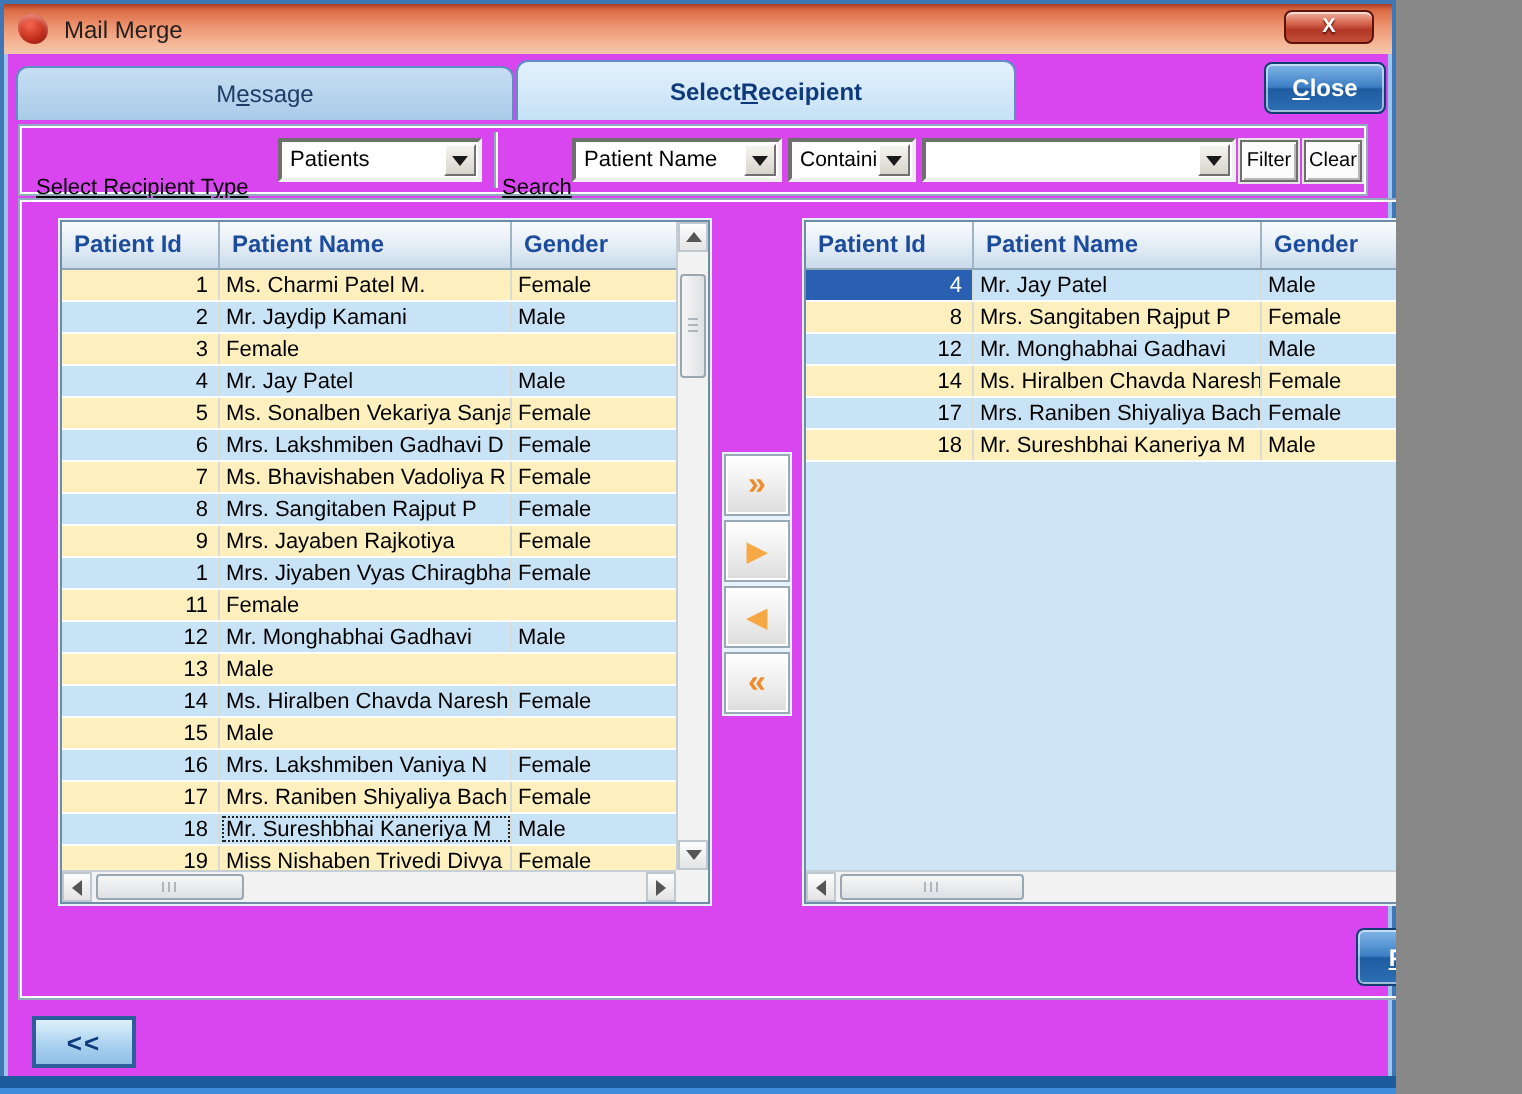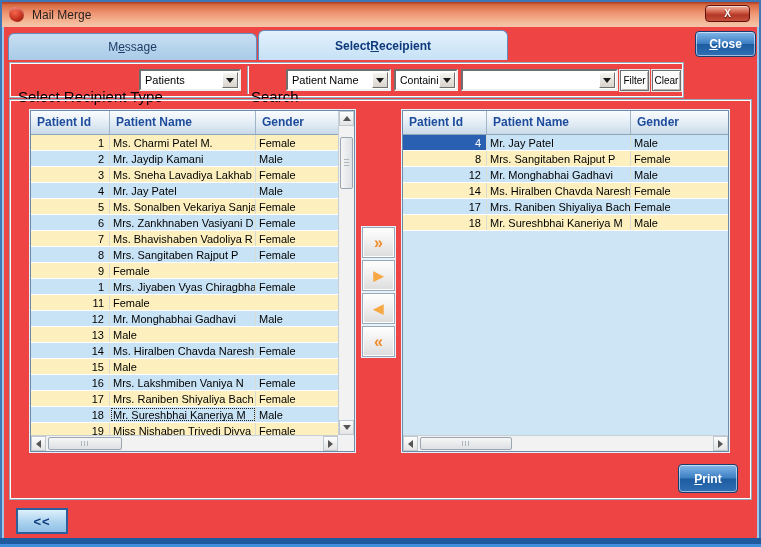--- a/index.html
+++ b/index.html
@@ -1,19 +1,19 @@
 <!DOCTYPE html>
 <html><head>
 <meta charset="utf-8">
 <style>
   html,body{margin:0;padding:0;background:#888;}
   *{box-sizing:border-box;}
   .window{
-    position:relative;width:761px;height:547px;overflow:hidden;
-    background:#ef4444;
+    position:relative;width:698px;height:547px;overflow:hidden;
+    background:#d946ef;
     font-family:"Liberation Sans",sans-serif;
     box-shadow:inset 0 0 0 2px #3E76B6, inset 0 0 0 4px #9CC5EA;
   }
   
   .titlebar{position:absolute;left:2px;top:2px;right:2px;height:25px;
     background:linear-gradient(180deg,#A83A22 0%,#D96B44 12%,#EE9572 45%,#F5BC9C 85%,#F3C4AB 100%);
     display:flex;align-items:center;padding-left:7px;}
   .app-icon{width:15px;height:15px;border-radius:45% 60% 50% 62%;
     background:radial-gradient(circle at 40% 35%, #F06048 8%, #C4301E 55%, #7E160C 100%);
     box-shadow:inset 0 2px 2px rgba(255,255,255,.35);}
@@ -31,21 +31,21 @@
   .tab-active{left:258px;top:30px;width:250px;height:30px;
     background:linear-gradient(180deg,#E3F1FC,#C6E1F6);color:#0E3A7C;font-weight:bold;}
   .btn-blue{background:linear-gradient(180deg,#83B7E8 0%,#3C7FC4 48%,#1E5CA0 52%,#2F6FB4 100%);
     border:1px solid #123E74;border-radius:4px;color:#fff;font-weight:bold;font-size:12px;
     display:flex;align-items:center;justify-content:center;
     box-shadow:inset 0 0 0 1px rgba(255,255,255,.55);}
   .btn-close{position:absolute;top:31px;right:5px;width:61px;height:26px;}
   
   .filter-bar{position:absolute;left:10px;top:63px;width:673px;height:34px;
     box-shadow:0 0 0 1px #93A9BD, inset 0 0 0 1px #FFFFFF;}
-  .lbl{position:absolute;top:25px;font-size:15px;color:#000;white-space:nowrap;}
+  .lbl{position:absolute;top:25px;font-size:11px;color:#000;white-space:nowrap;text-decoration:underline;}
   .combo{position:absolute;top:6px;height:22px;background:#fff;
     border:2px solid;border-color:#6F6F6F #EFEFEF #EFEFEF #6F6F6F;
     font-size:11px;display:flex;align-items:center;padding:0 20px 0 4px;overflow:hidden;white-space:nowrap;}
   .combo .arrow{position:absolute;right:1px;top:1px;bottom:1px;width:16px;
     background:linear-gradient(#F6F4F0,#D8D4CC);
     border:1px solid;border-color:#FFF #707070 #707070 #FFF;
     display:flex;align-items:center;justify-content:center;}
   .combo .arrow::after{content:"";width:0;height:0;border:4px solid transparent;border-top:5px solid #1a1a1a;margin-top:5px;}
   .combo-input{border:none;outline:none;width:100%;font:inherit;background:transparent;padding:0;}
   .vsep{position:absolute;left:237px;top:3px;height:28px;width:0;border-left:1px solid #8FA8BE;border-right:1px solid #fff;}
@@ -183,50 +183,50 @@
           <div class="g-cell c-name">Ms. Charmi Patel M.</div>
           <div class="g-cell c-gender">Female</div>
         </div>
         <div class="g-row">
           <div class="g-cell c-id">2</div>
           <div class="g-cell c-name">Mr. Jaydip Kamani</div>
           <div class="g-cell c-gender">Male</div>
         </div>
         <div class="g-row">
           <div class="g-cell c-id">3</div>
-          <div class="g-cell c-name">Ms. Sneha Lavadiya Lakhab</div>
           <div class="g-cell c-gender">Female</div>
         </div>
         <div class="g-row">
           <div class="g-cell c-id">4</div>
           <div class="g-cell c-name">Mr. Jay Patel</div>
           <div class="g-cell c-gender">Male</div>
         </div>
         <div class="g-row">
           <div class="g-cell c-id">5</div>
           <div class="g-cell c-name">Ms. Sonalben Vekariya Sanja</div>
           <div class="g-cell c-gender">Female</div>
         </div>
         <div class="g-row">
           <div class="g-cell c-id">6</div>
-          <div class="g-cell c-name">Mrs. Zankhnaben Vasiyani D</div>
+          <div class="g-cell c-name">Mrs. Lakshmiben Gadhavi D</div>
           <div class="g-cell c-gender">Female</div>
         </div>
         <div class="g-row">
           <div class="g-cell c-id">7</div>
           <div class="g-cell c-name">Ms. Bhavishaben Vadoliya R</div>
           <div class="g-cell c-gender">Female</div>
         </div>
         <div class="g-row">
           <div class="g-cell c-id">8</div>
           <div class="g-cell c-name">Mrs. Sangitaben Rajput P</div>
           <div class="g-cell c-gender">Female</div>
         </div>
         <div class="g-row">
           <div class="g-cell c-id">9</div>
+          <div class="g-cell c-name">Mrs. Jayaben Rajkotiya</div>
           <div class="g-cell c-gender">Female</div>
         </div>
         <div class="g-row">
           <div class="g-cell c-id">1</div>
           <div class="g-cell c-name">Mrs. Jiyaben Vyas Chiragbha</div>
           <div class="g-cell c-gender">Female</div>
         </div>
         <div class="g-row">
           <div class="g-cell c-id">11</div>
           <div class="g-cell c-gender">Female</div>

